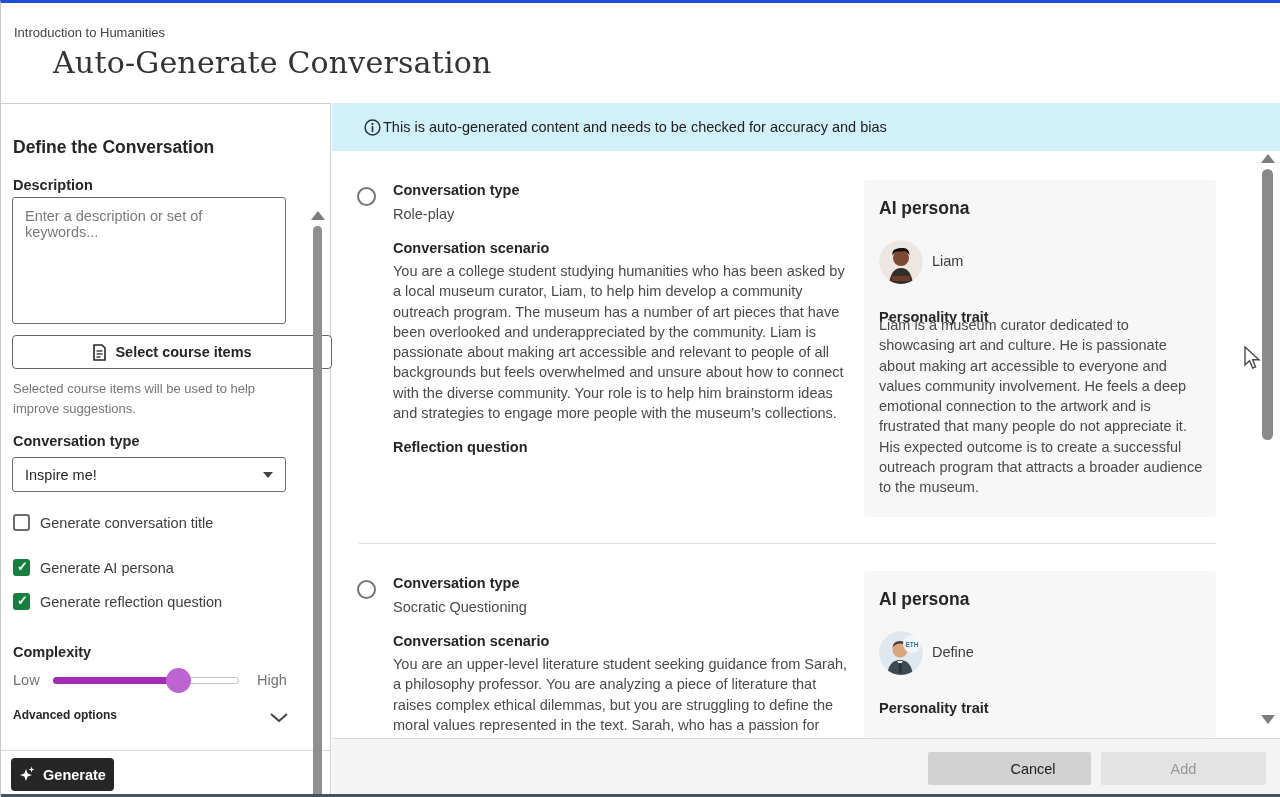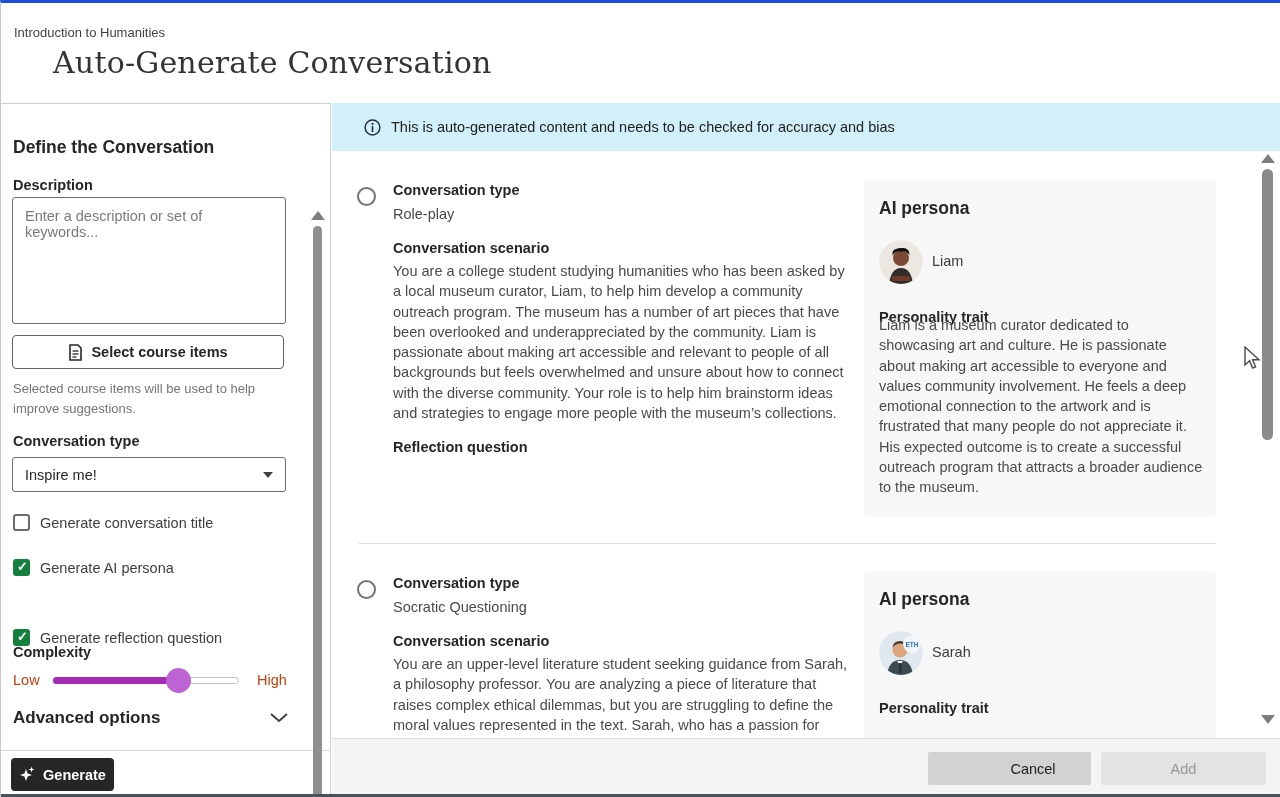--- a/index.html
+++ b/index.html
@@ -26,21 +26,21 @@
   .sb-heading { left:12px; top:33px; font-size:17.5px; font-weight:700; color:#262626; }
   .field-label { font-size:14.5px; font-weight:700; color:#262626; }
   .desc-label { left:12px; top:73px; }
   .desc-textarea {
     left:11px; top:93px; width:274px; height:127px; resize:none;
     border:1px solid #6e6e6e; border-radius:3px; padding:10px 12px;
     font-family:"Liberation Sans", sans-serif; font-size:14.5px; color:#262626; outline:none;
   }
   .desc-textarea::placeholder { color:#7a7a7a; }
   .select-items-btn {
-    left:11px; top:231px; width:272px; height:34px; background:#fff;
+    left:11px; top:231px; width:320px; height:34px; background:#fff;
     border:1px solid #666; border-radius:4px; cursor:pointer;
     display:flex; align-items:center; justify-content:center; gap:8px;
     font-family:"Liberation Sans", sans-serif; font-size:14.5px; font-weight:700; color:#262626;
   }
   .helper-text { left:12px; top:275px; width:282px; font-size:13px; color:#757575; line-height:19.5px; }
   .convtype-label { left:12px; top:329px; }
   .select-box {
     left:11px; top:353px; width:274px; height:35px; background:#fff;
     border:1px solid #6e6e6e; border-radius:3px; cursor:pointer;
     display:flex; align-items:center; padding:0 12px; font-size:14.5px; color:#262626;
@@ -51,43 +51,43 @@
   }
   .cb-row { display:flex; align-items:center; gap:10px; cursor:pointer; }
   .cbx { width:17px; height:17px; border-radius:3px; flex:0 0 auto; position:relative; }
   .cbx.unchecked { border:2px solid #6b6b6b; background:#fff; }
   .cbx.checked { background:#15803d; border:2px solid #15803d; }
   .cbx.checked::after {
     content:"✓"; position:absolute; left:2px; top:-2px; color:#fff; font-size:13px; font-weight:700;
   }
   .cb-label { font-size:14.5px; color:#3d3d3d; }
   .complexity-label { left:12px; top:540px; }
-  .slider-minmax { font-size:14.5px; color:#c2410c; }
+  .slider-minmax { font-size:14.5px; color:#737373; }
   .slider-track { left:52px; top:573px; width:186px; height:7px; background:#fff; border:1px solid #c2c2c2; border-radius:4px; }
   .slider-fill { left:52px; top:573px; width:125px; height:7px; background:#a42cb5; border-radius:4px 0 0 4px; }
   .slider-thumb { left:165px; top:564px; width:25px; height:25px; border-radius:50%; background:#bd63d3; cursor:pointer; }
-  .advanced-label { left:12px; top:604px; font-size:17px; font-weight:700; color:#262626; cursor:pointer; }
+  .advanced-label { left:12px; top:604px; font-size:12px; font-weight:700; color:#262626; cursor:pointer; }
   .sb-divider { left:0; right:0; top:646px; height:0; border-top:1px solid #d9d9d9; }
   .generate-btn {
     left:10px; top:654px; width:103px; height:33px; background:#262626; color:#fff;
     border:none; border-radius:4px; cursor:pointer; display:flex; align-items:center; justify-content:center; gap:7px;
     font-family:"Liberation Sans", sans-serif; font-size:14.5px; font-weight:700;
   }
 
   
   .sb-scroll-up   { left:310px; top:107px; }
   .sb-scroll-thumb{ left:312px; top:122px; width:9px; height:632px; background:#8f8f8f; border-radius:5px; }
   .arrow-up { width:0; height:0; border-left:7px solid transparent; border-right:7px solid transparent; border-bottom:9px solid #7d7d7d; }
   .arrow-down { width:0; height:0; border-left:7px solid transparent; border-right:7px solid transparent; border-top:9px solid #7d7d7d; }
 
   
   #main { left:331px; top:100px; width:949px; height:697px; background:#fff; }
   .info-banner {
     left:0; top:0; width:949px; height:48px; background:#d2f0fa;
-    display:flex; align-items:center; padding-left:32px; gap:10px;
+    display:flex; align-items:center; padding-left:32px; gap:2px;
   }
   .info-banner-text { font-size:14.5px; color:#212121; }
 
   #scrollwrap { left:0; top:50px; width:949px; height:585px; overflow:hidden; }
 
   .radio { width:19px; height:19px; border-radius:50%; border:2px solid #757575; background:#fff; cursor:pointer; }
   .card-label { font-size:14.5px; font-weight:700; color:#262626; }
   .card-text { font-size:14.5px; color:#4a4a4a; line-height:20.3px; }
 
   .persona-panel { background:#f7f7f7; border-radius:4px; overflow:hidden; }
@@ -149,21 +149,21 @@
     </div>
 
     <div class="abs cb-row" style="left:12px;top:410px;">
       <span class="cbx unchecked"></span>
       <span class="cb-label">Generate conversation title</span>
     </div>
     <div class="abs cb-row" style="left:12px;top:455px;">
       <span class="cbx checked"></span>
       <span class="cb-label">Generate AI persona</span>
     </div>
-    <div class="abs cb-row" style="left:12px;top:525px;text-align:center;">
+    <div class="abs cb-row" style="left:12px;top:489px;text-align:center;">
       <span class="cbx checked"></span>
       <span class="cb-label">Generate reflection question</span>
     </div>
 
     <div class="abs field-label complexity-label">Complexity</div>
     <div class="abs slider-minmax" style="left:12px;top:568px;">Low</div>
     <div class="abs slider-track"></div>
     <div class="abs slider-fill"></div>
     <div class="abs slider-thumb"></div>
     <div class="abs slider-minmax" style="left:256px;top:568px;">High</div>
@@ -238,21 +238,21 @@
             <circle cx="22" cy="22" r="22" fill="#dfe8ee"></circle>
             <path d="M8 44 Q10 29 21 29 Q32 29 34 44 Z" fill="#3c4a52"></path>
             <path d="M18 30 L21 34 L24 30 Z" fill="#fff"></path>
             <rect x="20" y="32" width="2.6" height="10" fill="#27323a"></rect>
             <circle cx="21" cy="19" r="7.5" fill="#dda57c"></circle>
             <path d="M13.5 17 Q14 10 21 10 Q28 10 28.5 17 Q26 12.5 21 12.5 Q16 12.5 13.5 17 Z" fill="#4a3a30"></path>
             <circle cx="33" cy="13" r="9" fill="#f2f6f9"></circle>
             <text x="33" y="15.5" font-size="6.5" font-family="Liberation Sans, sans-serif" font-weight="bold" fill="#2f6fd0" text-anchor="middle">ETH</text>
           </svg>
         </div>
-        <div class="abs persona-name">Sarah</div>
+        <div class="abs persona-name">Define</div>
         <div class="abs card-label trait-label">Personality trait</div>
       </div>
     </div>
   </div>
 
   <div class="abs" id="footer">
     <button class="abs cancel-btn">Cancel</button>
     <button class="abs add-btn" disabled="">Add</button>
   </div>
 

